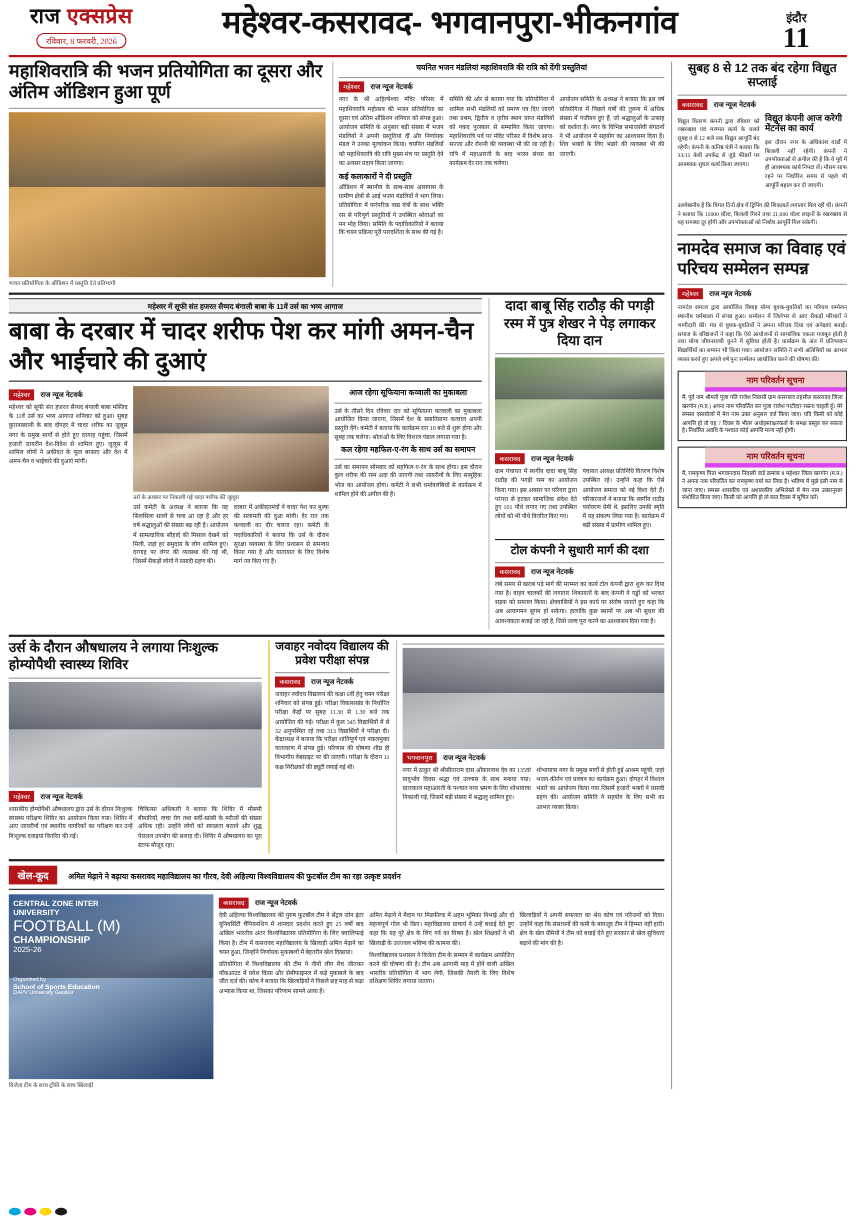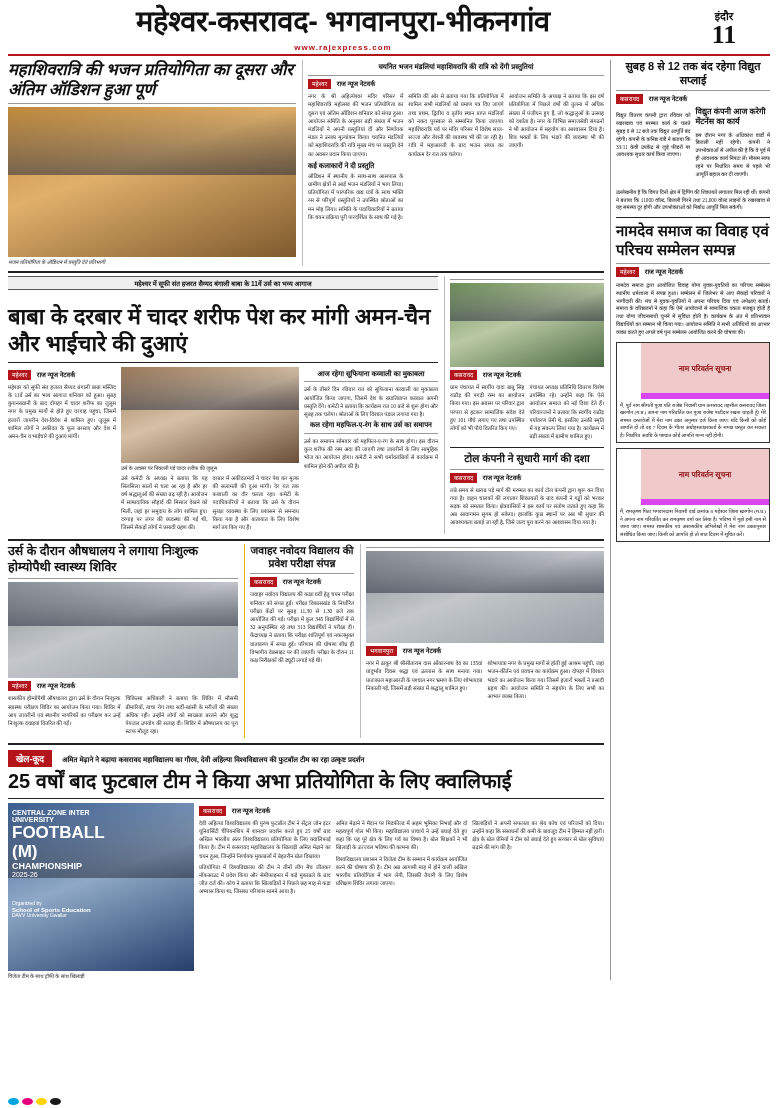--- a/index.html
+++ b/index.html
@@ -71,21 +71,21 @@
     font-family:"Liberation Sans", sans-serif;
   }
 
   
   .main { display:flex; gap:6px; margin-top:4px; }
   .left { width:596px; flex:0 0 596px; }
   .right { width:160px; flex:0 0 160px; border-left:1px solid #999; padding-left:5px; }
 
   
   .sec1 { display:flex; gap:6px; }
-  .sec1 .c1 { width:288px; flex:0 0 288px;font-style:italic; }
+  .sec1 .c1 { width:288px; flex:0 0 288px; }
   .sec1 .c2 { width:296px; flex:1; border-left:1px solid #bbb; padding-left:5px; }
   .head1 { font-size:16.5px; line-height:1.2; }
   .img1 { height:150px; margin-top:3px; }
   .cols3 { display:flex; gap:5px; }
   .cols3 > div { flex:1; }
   .cols2 { display:flex; gap:5px; }
   .cols2 > div { flex:1; }
 
   
   .sec2 { margin-top:5px; border-top:2px solid #222; padding-top:3px; display:flex; gap:6px; }
@@ -113,22 +113,22 @@
   .head4 { font-size:20px; line-height:1.22; margin-top:2px; }
   .img4 { height:168px; }
 
   
   .rr-head { font-size:11px; line-height:1.22; text-align:center; }
   .rr-sub { font-size:15px; line-height:1.25; }
   .rr-body { font-size:5.2px; line-height:1.5; text-align:justify; }
   .notice-box { border:1px solid #333; margin-top:5px; }
   .notice-title {
     background:#f0c9cb; color:#8e1114; text-align:center; font-weight:bold;
-    font-size:7.5px; padding:20px; font-family:"Liberation Sans", sans-serif;
-    border-bottom:6px solid #d946ef;
+    font-size:7.5px; padding:2px; font-family:"Liberation Sans", sans-serif;
+    border-bottom:4px solid #d946ef;
     margin-left:24px;
   }
   .notice-body { font-size:5px; line-height:1.5; padding:3px; text-align:justify; }
 
   
   .colorbar { position:absolute; left:8px; bottom:3px; display:flex; gap:3px; }
   .colorbar span { width:11px; height:7px; display:block; border-radius:50%; }
 
   .imgwrap { position:relative; }
   .img-people:after {
@@ -139,23 +139,29 @@
   .tint-green   { background:linear-gradient(160deg,#6f8f5a,#b9c9a3 45%,#4d6b45); }
   .tint-blue    { background:linear-gradient(160deg,#3a5d8f,#8fa8c6 45%,#24406b); }
   .tint-warm    { background:linear-gradient(160deg,#9c7a5a,#d6c0a5 45%,#6b4f39); }
 </style>
 </head>
 <body>
 
 <div class="page">
 
   <div class="masthead">
+    <div class="brand">
+      <div class="logo">
+        <span>राज</span>
+        <span class="red">एक्सप्रेस</span>
+      </div>
+      <div class="datebar">रविवार, 8 फरवरी, 2026</div>
+    </div>
     <div class="mast-center">
       <div class="title">महेश्वर-कसरावद- भगवानपुरा-भीकनगांव</div>
-      <div class="site">www.rajexpress.com</div>
     </div>
     <div class="mast-right">
       <div class="city">इंदौर</div>
       <div class="pageno">11</div>
     </div>
   </div>
 
   <div class="main">
 
     <div class="left">
@@ -194,21 +200,21 @@
                   <p>आयोजन समिति के अध्यक्ष ने बताया कि इस वर्ष प्रतियोगिता में पिछले वर्षों की तुलना में अधिक संख्या में पंजीयन हुए हैं, जो श्रद्धालुओं के उत्साह को दर्शाता है। नगर के विभिन्न समाजसेवी संगठनों ने भी आयोजन में सहयोग का आश्वासन दिया है। शिव भक्तों के लिए भंडारे की व्यवस्था भी की जाएगी।</p>
                 </div>
               </div>
           </div>
         </div>
       </div>
 
       <div class="sec2">
         <div class="cL">
           <div class="kicker-bar">महेश्वर में सूफी संत हजरत सैय्यद बंगाली बाबा के 11वें उर्स का भव्य आगाज</div>
-          <div class="hl head2" style="margin-top:14px">बाबा के दरबार में चादर शरीफ पेश कर मांगी अमन-चैन और भाईचारे की दुआएं</div>
+          <div class="hl head2" style="margin-top:3px">बाबा के दरबार में चादर शरीफ पेश कर मांगी अमन-चैन और भाईचारे की दुआएं</div>
           <div class="rule"></div>
           <div class="cols3">
             <div style="flex:0 0 108px">
               <div class="bylinebar">
                 <span class="byline">महेश्वर</span>
                 <span class="src">राज न्यूज नेटवर्क</span>
               </div>
               <div class="body">
                   <p>महेश्वर को सूफी संत हजरत सैय्यद बंगाली बाबा मस्जिद के 11वें उर्स का भव्य आगाज शनिवार को हुआ। सुबह कुरानख्वानी के बाद दोपहर में चादर शरीफ का जुलूस नगर के प्रमुख मार्गों से होते हुए दरगाह पहुंचा, जिसमें हजारों जायरीन देश-विदेश से शामिल हुए। जुलूस में शामिल लोगों ने अकीदत के फूल बरसाए और देश में अमन-चैन व भाईचारे की दुआएं मांगीं।</p>
                 </div>
@@ -238,20 +244,21 @@
               <div class="subhead">कल रहेगा महफिल-ए-रंग के साथ उर्स का समापन</div>
               <div class="rule-thin"></div>
               <div class="body">
                   <p>उर्स का समापन सोमवार को महफिल-ए-रंग के साथ होगा। इस दौरान कुल शरीफ की रस्म अदा की जाएगी तथा जायरीनों के लिए सामूहिक भोज का आयोजन होगा। कमेटी ने सभी धर्मावलंबियों से कार्यक्रम में शामिल होने की अपील की है।</p>
                 </div>
             </div>
           </div>
         </div>
 
         <div class="cR">
+          <div class="hl head3" style="text-align:center">दादा बाबू सिंह राठौड़ की पगड़ी रस्म में पुत्र शेखर ने पेड़ लगाकर दिया दान</div>
           <div class="rule-thin"></div>
           <div class="photo imgwrap img-people img2b tint-green"></div>
           <div class="bylinebar">
             <span class="byline">कसरावद</span>
             <span class="src">राज न्यूज नेटवर्क</span>
           </div>
           <div class="cols2">
             <div>
                 <div class="body">
                   <p>ग्राम पंचायत में स्वर्गीय दादा बाबू सिंह राठौड़ की पगड़ी रस्म का आयोजन किया गया। इस अवसर पर परिवार द्वारा परंपरा से हटकर सामाजिक संदेश देते हुए 101 पौधे लगाए गए तथा उपस्थित लोगों को भी पौधे वितरित किए गए।</p>
@@ -329,28 +336,27 @@
               </div>
           </div>
         </div>
       </div>
 
       <div class="sports">
         <div>
           <span class="khel">खेल-कूद</span>
           <span class="sports-kicker">अमित मेढ़ाने ने बढ़ाया कसरावद महाविद्यालय का गौरव, देवी अहिल्या विश्वविद्यालय की फुटबॉल टीम का रहा उत्कृष्ट प्रदर्शन</span>
         </div>
-        <div class="hl head4">25 वर्षों बाद फुटबाल टीम ने किया अभा प्रतियोगिता के लिए क्वालिफाई</div>
         <div class="rule"></div>
         <div style="display:flex;gap:5px">
           <div style="flex:0 0 186px">
             <div class="photo imgwrap img-people img4 tint-blue">
               <div style="position:absolute;left:4px;top:6px;width:118px;color:#fff;font-family:'Liberation Sans',sans-serif;z-index:3;line-height:1.1">
                 <div style="font-size:7px;font-weight:bold">CENTRAL ZONE INTER UNIVERSITY</div>
-                <div style="font-size:17px;font-weight:bold">FOOTBALL (M)</div>
+                <div style="font-size:14px;font-weight:normal">FOOTBALL (M)</div>
                 <div style="font-size:9px;font-weight:bold">CHAMPIONSHIP</div>
                 <div style="font-size:7px">2025-26</div>
                 <div style="font-size:5px;margin-top:22px">Organized by</div>
                 <div style="font-size:6px;font-weight:bold">School of Sports Education</div>
                 <div style="font-size:5px">DAVV University Gwalior</div>
               </div>
             </div>
             <div class="cap">विजेता टीम के साथ ट्रॉफी के साथ खिलाड़ी</div>
           </div>
           <div style="flex:1">

